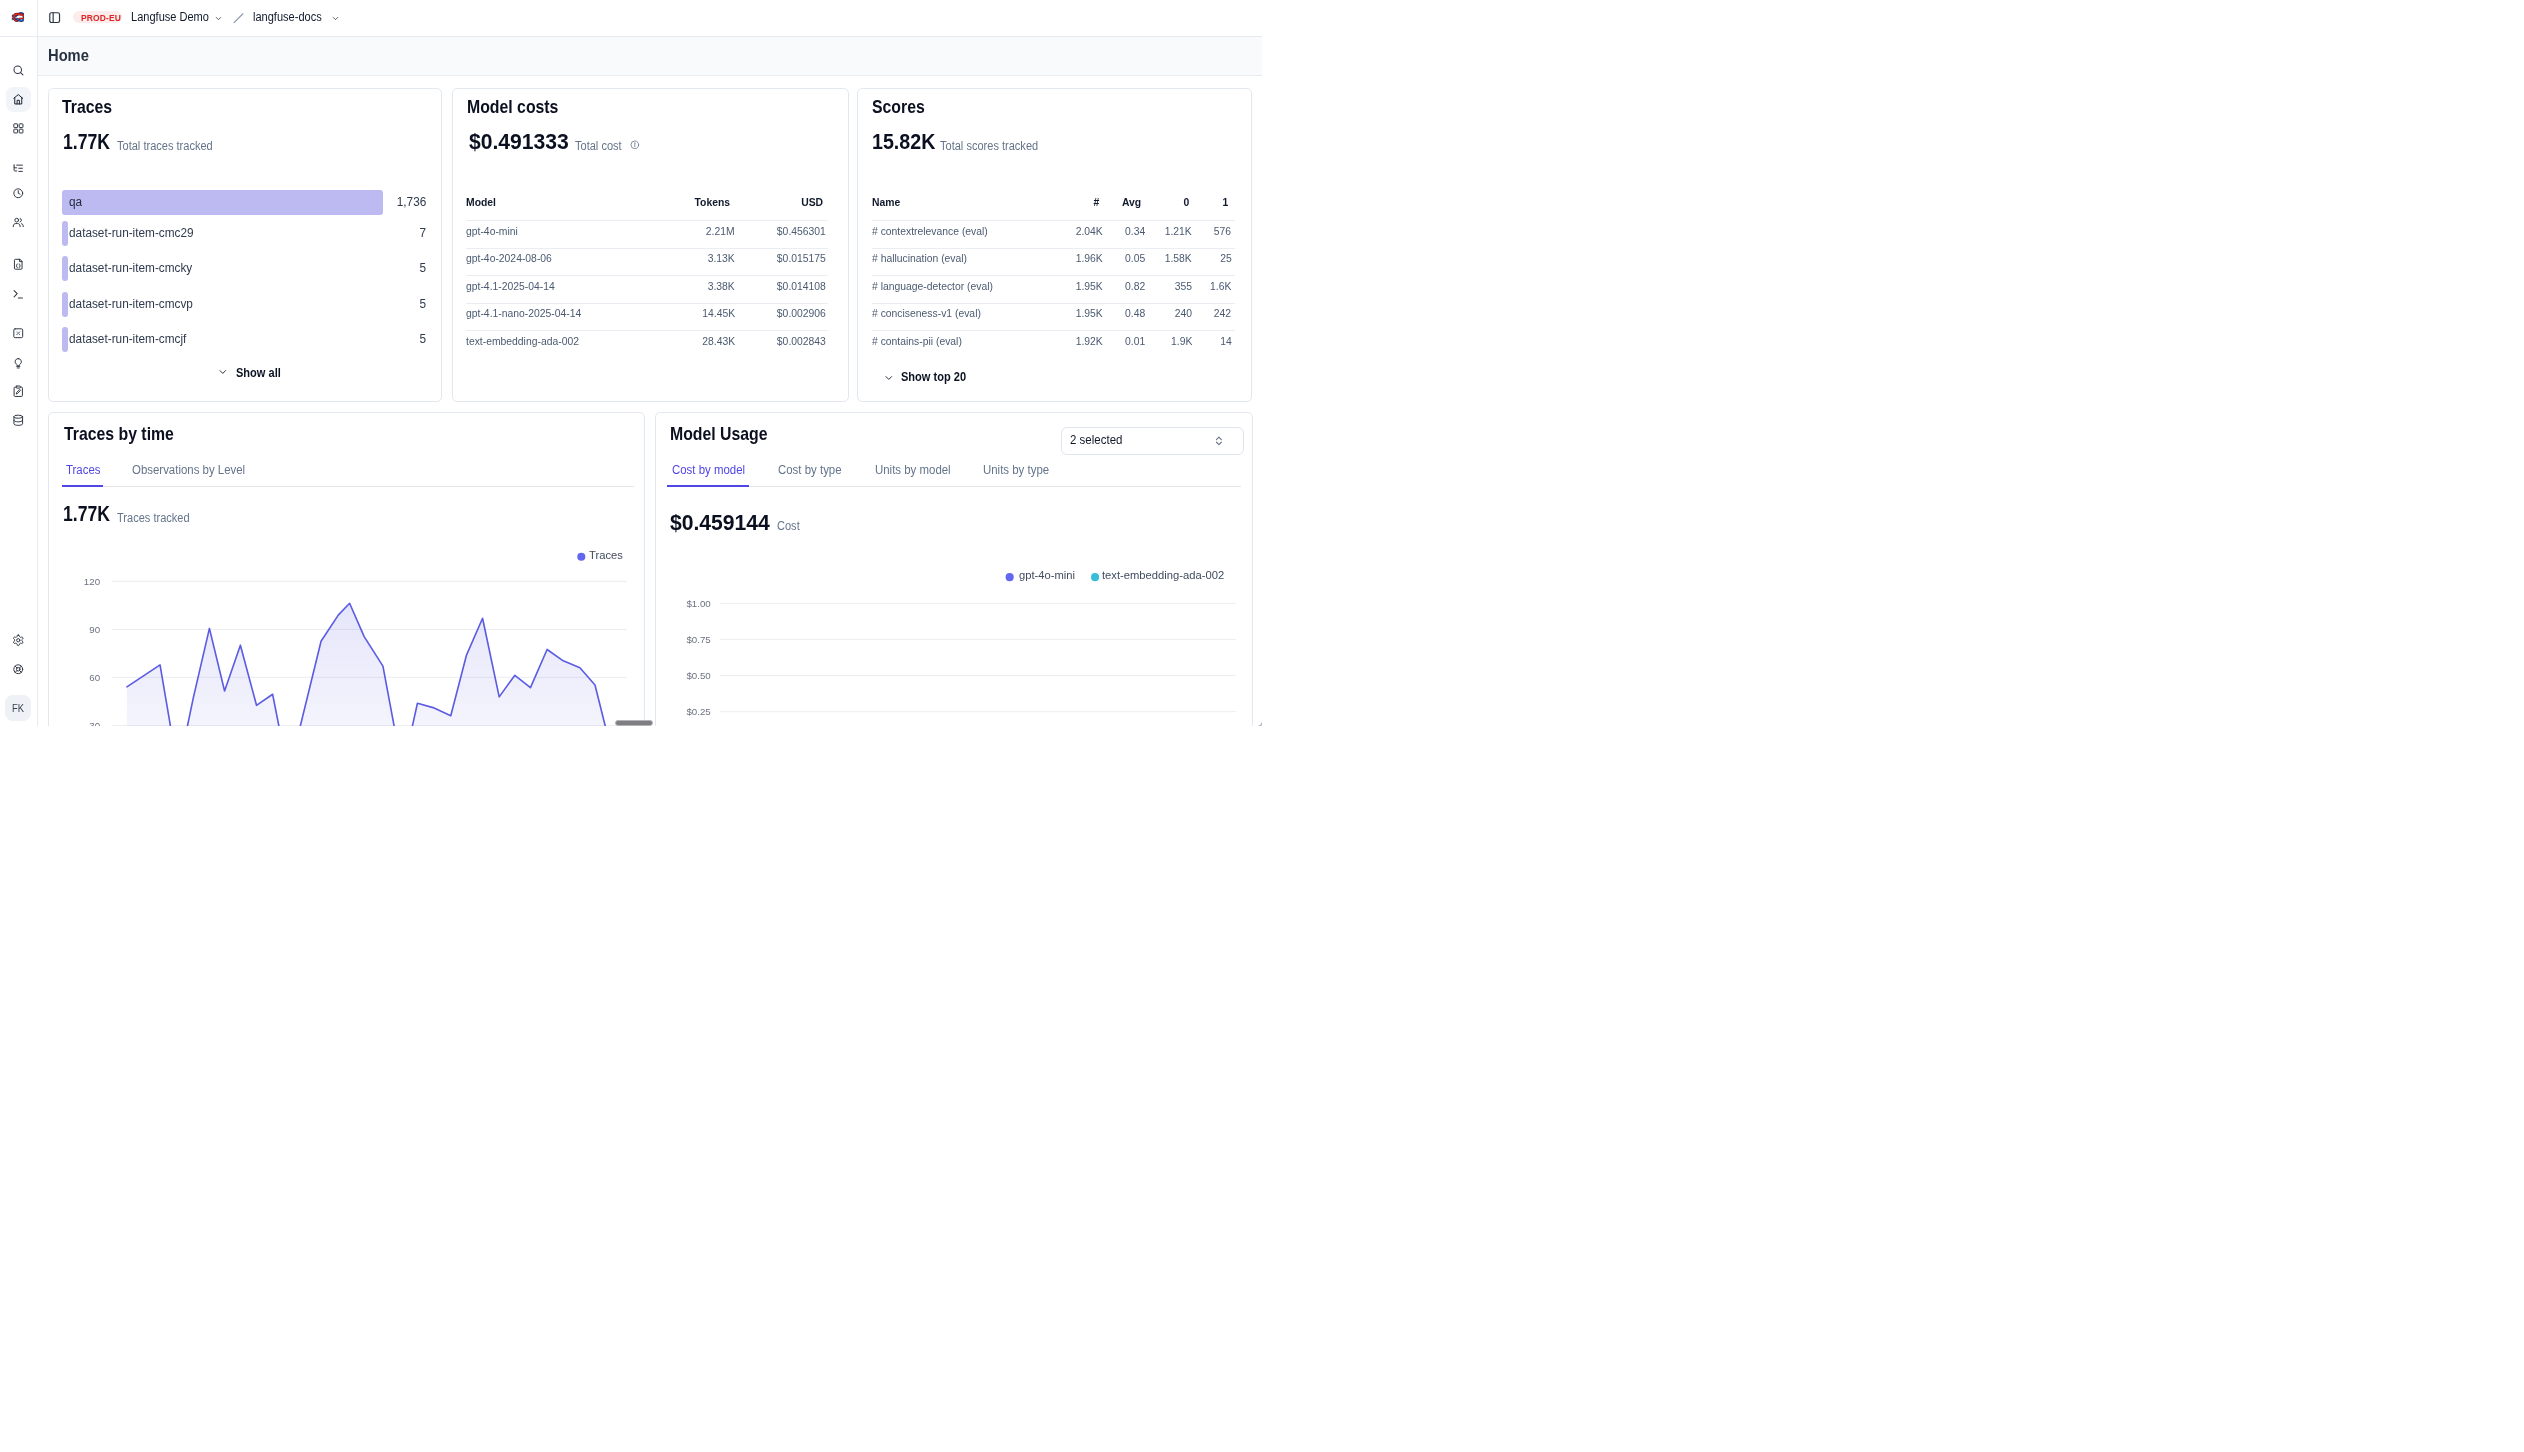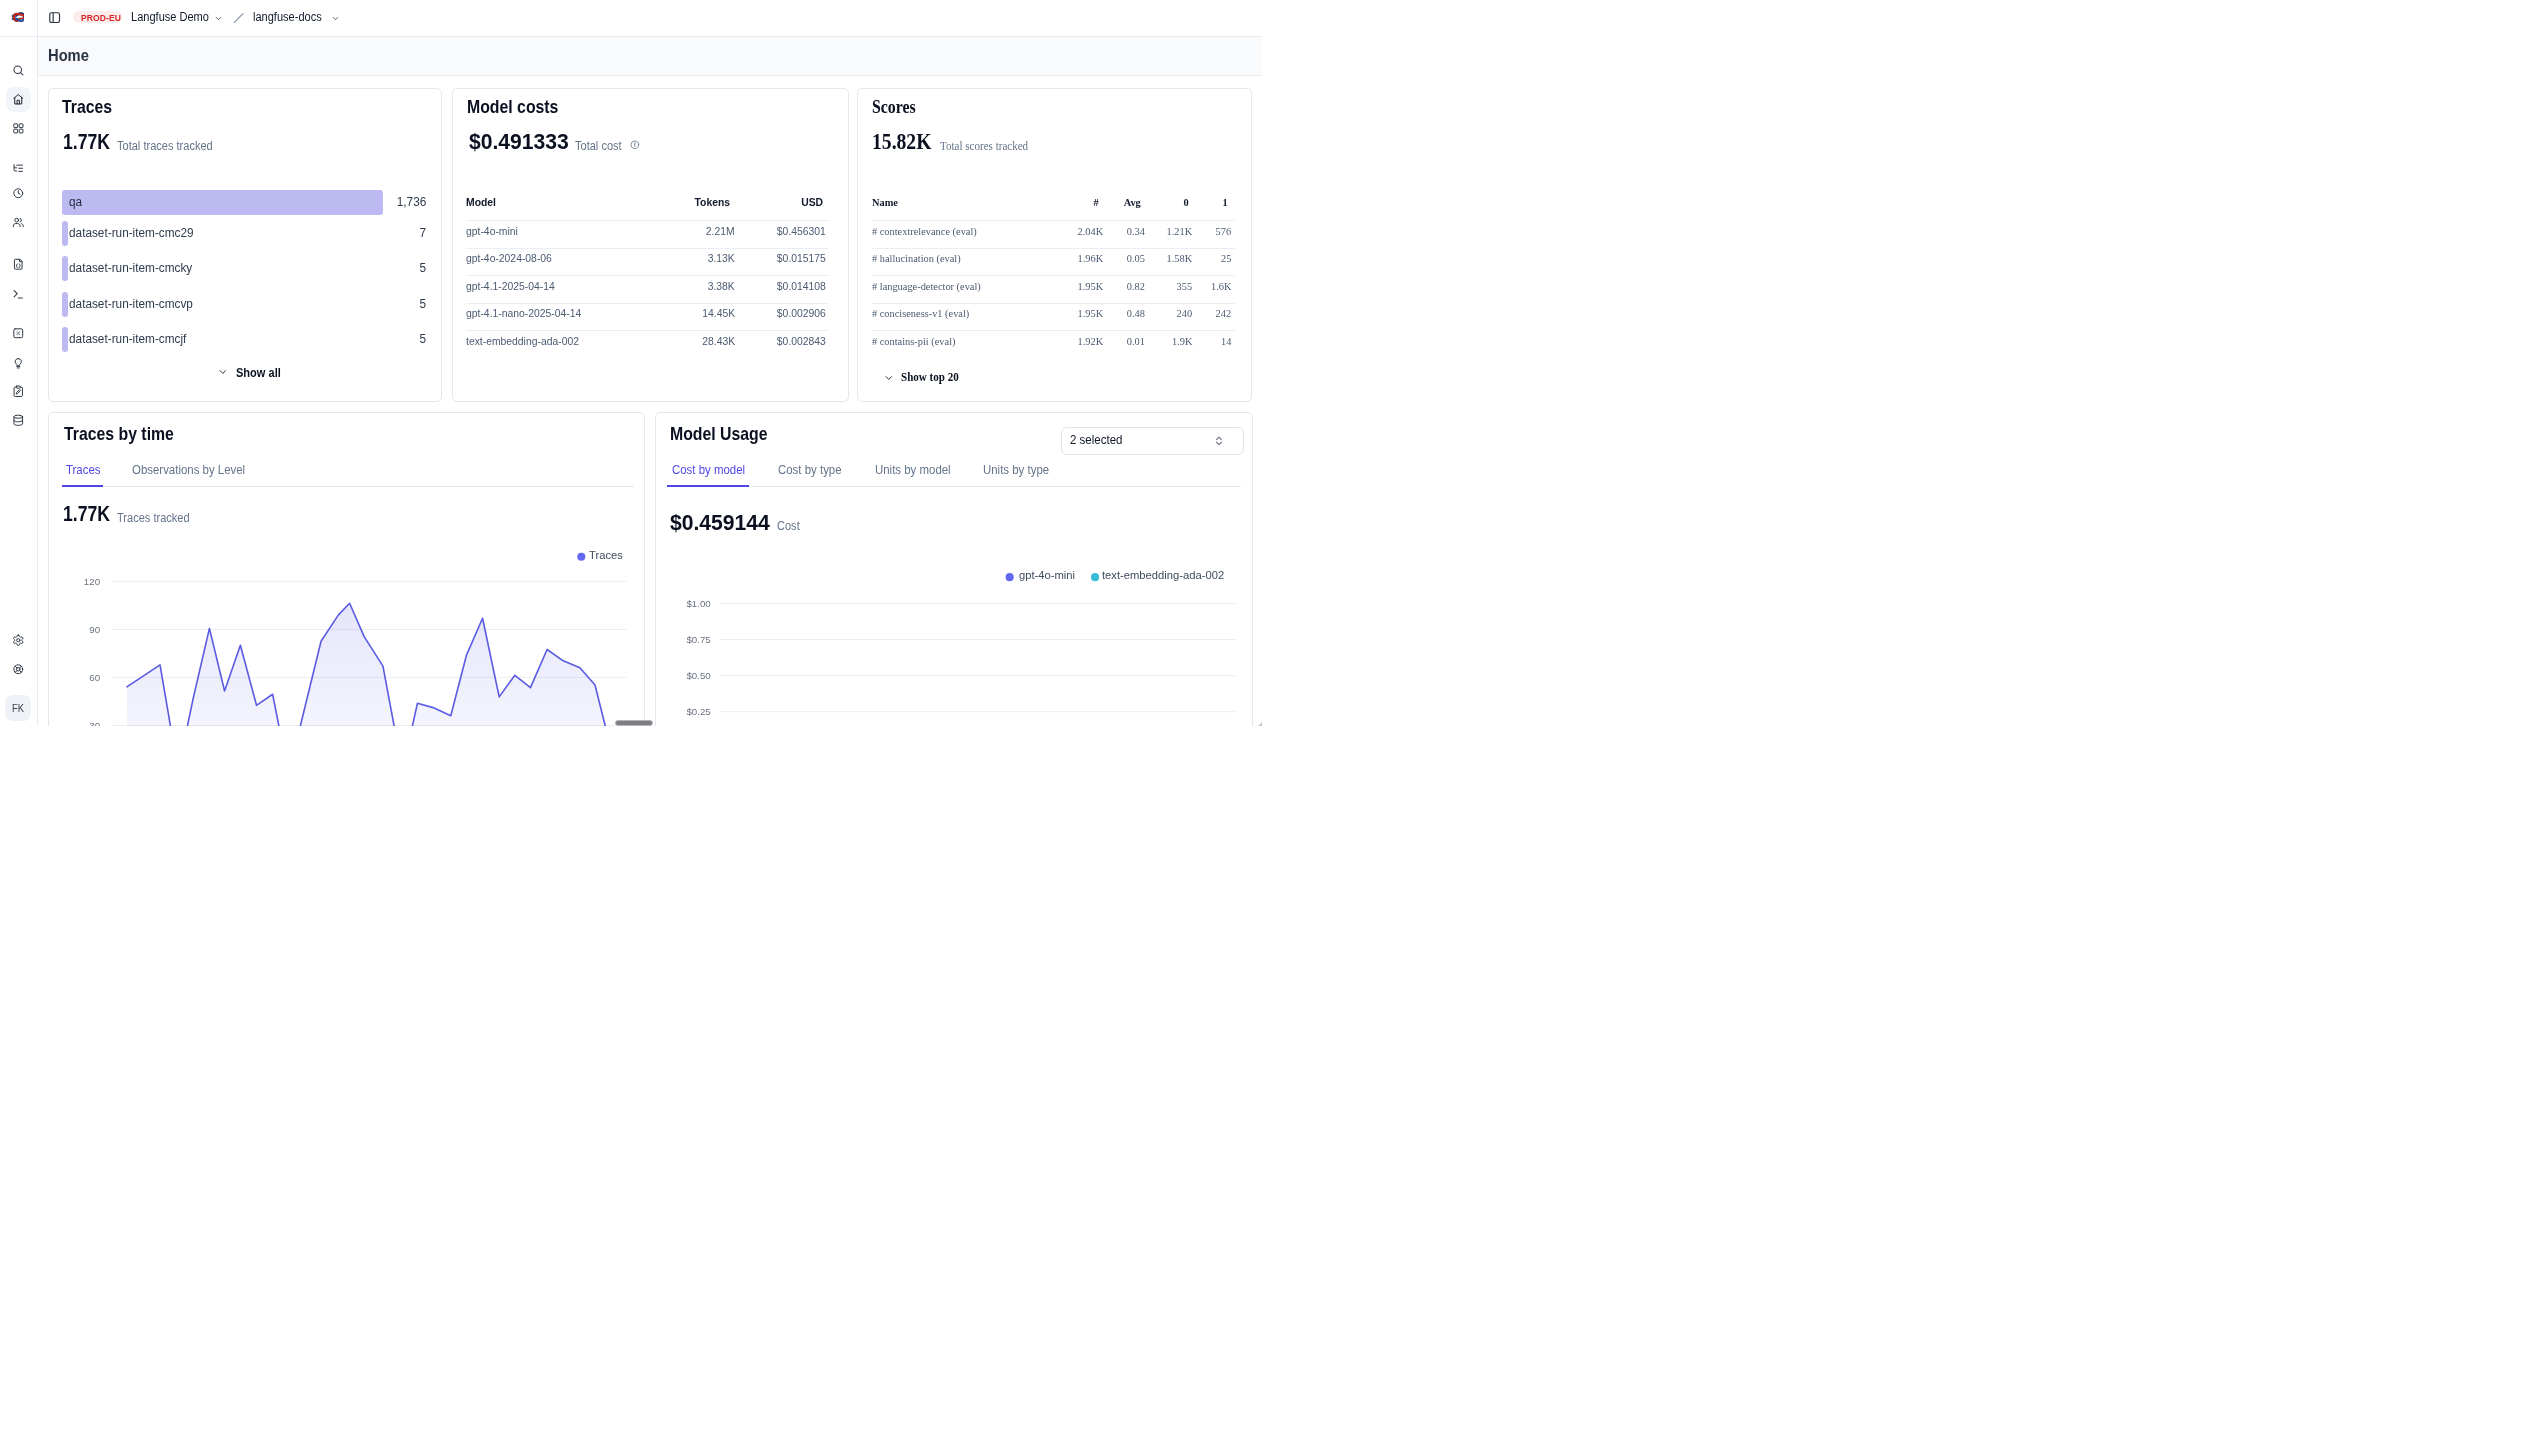--- a/index.html
+++ b/index.html
@@ -201,21 +201,21 @@
   <div class="hr" style="left:13.3px;top:214px;width:362px;"></div>
   <div class="t td" style="left:13.3px;top:219px;">gpt-4.1-nano-2025-04-14</div>
   <div class="t td r" style="right:113px;top:219px;">14.45K</div>
   <div class="t td r" style="right:22px;top:219px;">$0.002906</div>
   <div class="hr" style="left:13.3px;top:241px;width:362px;"></div>
   <div class="t td" style="left:13.3px;top:247px;">text-embedding-ada-002</div>
   <div class="t td r" style="right:113px;top:247px;">28.43K</div>
   <div class="t td r" style="right:22px;top:247px;">$0.002843</div>
 </div>
 
-<div class="card" style="left:857px;top:88px;width:395px;height:314px;font-family:Liberation Serif, serif;">
+<div class="card" style="left:857px;top:88px;width:395px;height:314px;">
   <div class="t title" style="left:14px;top:9px;">Scores</div>
   <div class="t big" style="left:14.4px;top:42px;transform:scaleX(0.873);">15.82K</div>
   <div class="t sub" style="left:82px;top:51px;">Total scores tracked</div>
   <div class="t th" style="left:14px;top:108px;">Name</div>
   <div class="t th r" style="right:152px;top:108px;">#</div>
   <div class="t th r" style="right:110px;top:108px;">Avg</div>
   <div class="t th r" style="right:62px;top:108px;">0</div>
   <div class="t th r" style="right:23px;top:108px;">1</div>
   <div class="hr" style="left:14px;top:131px;width:363px;"></div>
   <div class="t td" style="left:14px;top:137px;"># contextrelevance (eval)</div>

